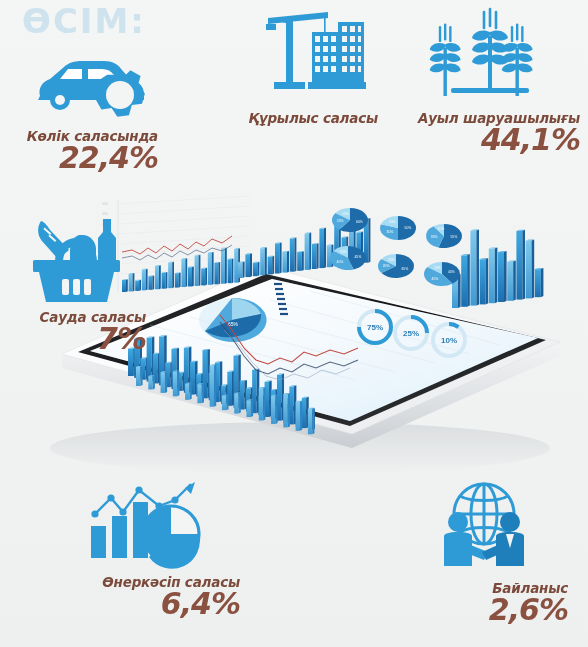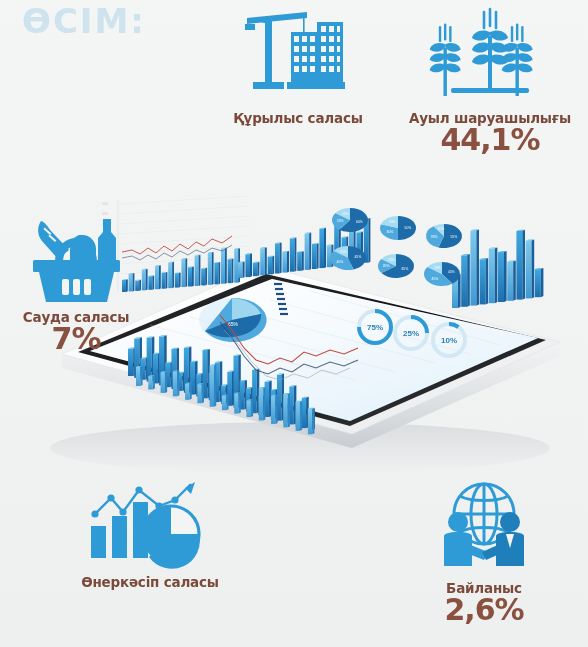--- a/index.html
+++ b/index.html
@@ -14,21 +14,21 @@
 
   
   .title{
     position:absolute;left:22px;top:4px;
     font-size:34px;font-weight:bold;letter-spacing:2px;
     color:#cfe3ef;line-height:1;
     font-family:"DejaVu Sans", sans-serif;
   }
 
   
-  .sector{position:absolute;text-align:center;}
+  .sector{position:absolute;text-align:right;font-style:italic;}
   .sector .ico{display:block;margin:0 auto;}
   .sector .lbl{
     display:block;margin-top:4px;
     font-size:13.5px;font-weight:bold;color:#7b4a3a;
     font-family:"DejaVu Sans", sans-serif;
     white-space:nowrap;letter-spacing:-.2px;
   }
   .sector .val{
     display:block;margin-top:-2px;
     font-size:30px;font-weight:bold;color:#8a5140;
@@ -546,20 +546,40 @@
           </g>
           <g>
             <circle cx="449" cy="160" r="16" fill="none" stroke="#d3e8f5" stroke-width="4"></circle>
             <path d="M449,144 A16,16 0 0,1 458.4045640366796,147.05572809000085" fill="none" stroke="#2e9bd6" stroke-width="4" stroke-linecap="butt"></path>
             <text x="449" y="163" class="donut-label" text-anchor="middle">10%</text>
           </g>
         </g>
     </svg>
   </div>
 
+  <div class="sector" id="sec-transport">
+    <span class="ico">
+      <svg width="130" height="72" viewBox="0 0 130 72">
+        <g fill="#2e9bd6">
+          <path d="M12,48 C10,40 14,34 22,31 L36,19 C40,15 46,13 54,13 L76,13 C84,13 90,16 94,22 L102,31 C110,33 116,38 116,46 L116,52 L10,52 Z"></path>
+          <path d="M40,21 L54,21 L54,31 L32,31 Z" fill="#ffffff"></path>
+          <path d="M60,21 L74,21 C79,21 83,23 86,27 L89,31 L60,31 Z" fill="#ffffff"></path>
+          <circle cx="32" cy="52" r="10" fill="#2e9bd6"></circle>
+          <circle cx="32" cy="52" r="5" fill="#f3f4f4"></circle>
+        </g>
+        <g fill="#2e9bd6">
+          <path d="M88,25 l7,2 l5,-5 l7,4 l-2,7 l5,5 l-2,7 l-7,1 l-2,7 l-8,1 l-4,-6 l-7,1 l-4,-7 l4,-6 l-2,-7 l6,-4 Z" transform="translate(-2,2) scale(1.45) translate(-28,-8)"></path>
+          <circle cx="92" cy="47" r="14" fill="#f3f4f4"></circle>
+        </g>
+        <circle cx="92" cy="47" r="14" fill="none" stroke="#2e9bd6" stroke-width="0"></circle>
+      </svg>
+    </span>
+    <span class="lbl">Көлік саласында</span>
+    <span class="val">22,4%</span>
+  </div>
 
   <div class="sector" id="sec-construction">
     <span class="ico">
       <svg width="118" height="100" viewBox="0 0 118 100">
         <g fill="#2e9bd6">
 
           <rect x="26" y="18" width="7" height="62"></rect>
           <rect x="14" y="80" width="31" height="7"></rect>
 
           <path d="M8,16 L68,10 L68,16 L8,22 Z"></path>
@@ -718,20 +738,21 @@
       <g>
         <circle cx="96" cy="56" r="28" fill="#2e9bd6"></circle>
         <path d="M96,56 L96,28 A28,28 0 0,1 124,56 Z" fill="#f3f4f4"></path>
         <path d="M96,56 L124,56 A28,28 0 0,1 74,79 Z" fill="#2e9bd6"></path>
         <circle cx="96" cy="56" r="28" fill="none" stroke="#f3f4f4" stroke-width="0"></circle>
         <path d="M96,56 L96,28 A28,28 0 0,1 120,42 Z" fill="#f3f4f4"></path>
       </g>
       <circle cx="96" cy="56" r="28" fill="none" stroke="#2e9bd6" stroke-width="3.2"></circle>
     </svg>
     <span class="lbl">Өнеркәсіп саласы</span>
+    <span class="val">6,4%</span>
   </div>
 
   <div class="sector" id="sec-comms">
     <svg class="ico" width="124" height="98" viewBox="0 0 124 98">
 
       <g fill="none" stroke="#2e9bd6" stroke-width="3">
         <circle cx="62" cy="36" r="30"></circle>
         <ellipse cx="62" cy="36" rx="13" ry="30"></ellipse>
         <line x1="32" y1="36" x2="92" y2="36"></line>
         <path d="M38,18 C48,24 76,24 86,18"></path>

